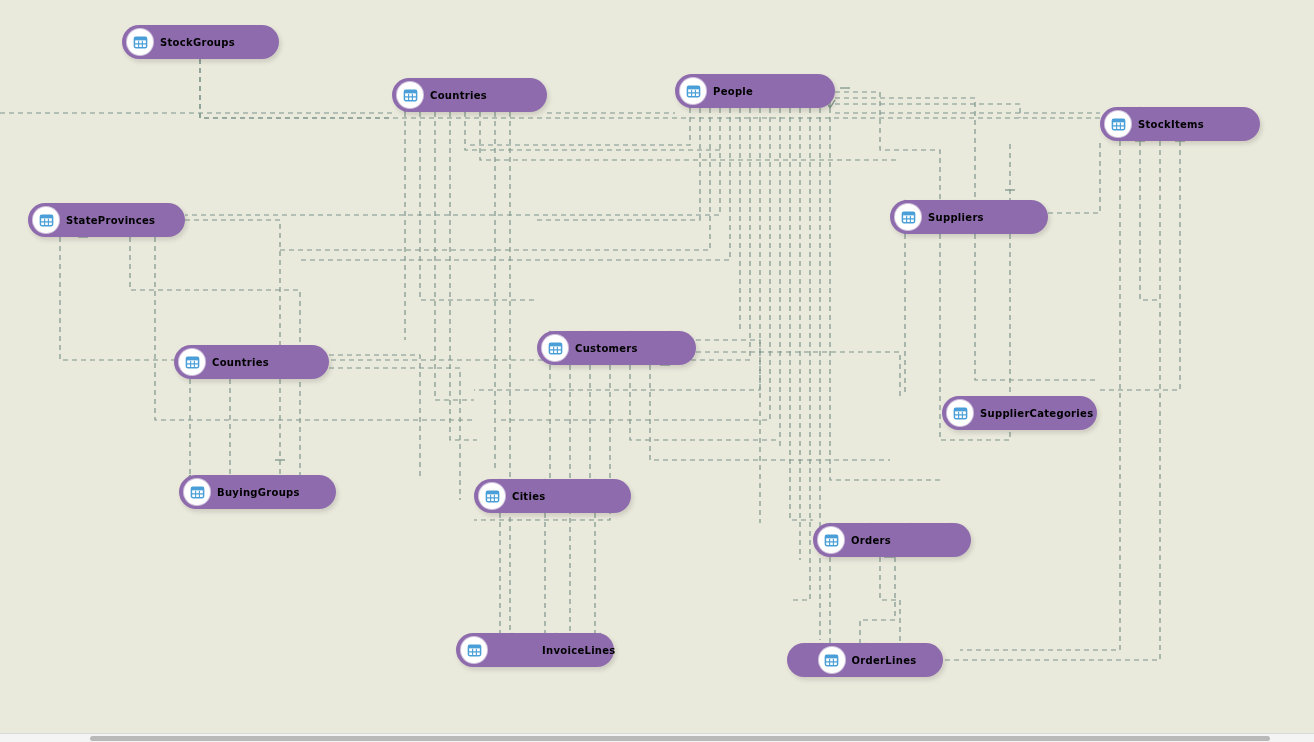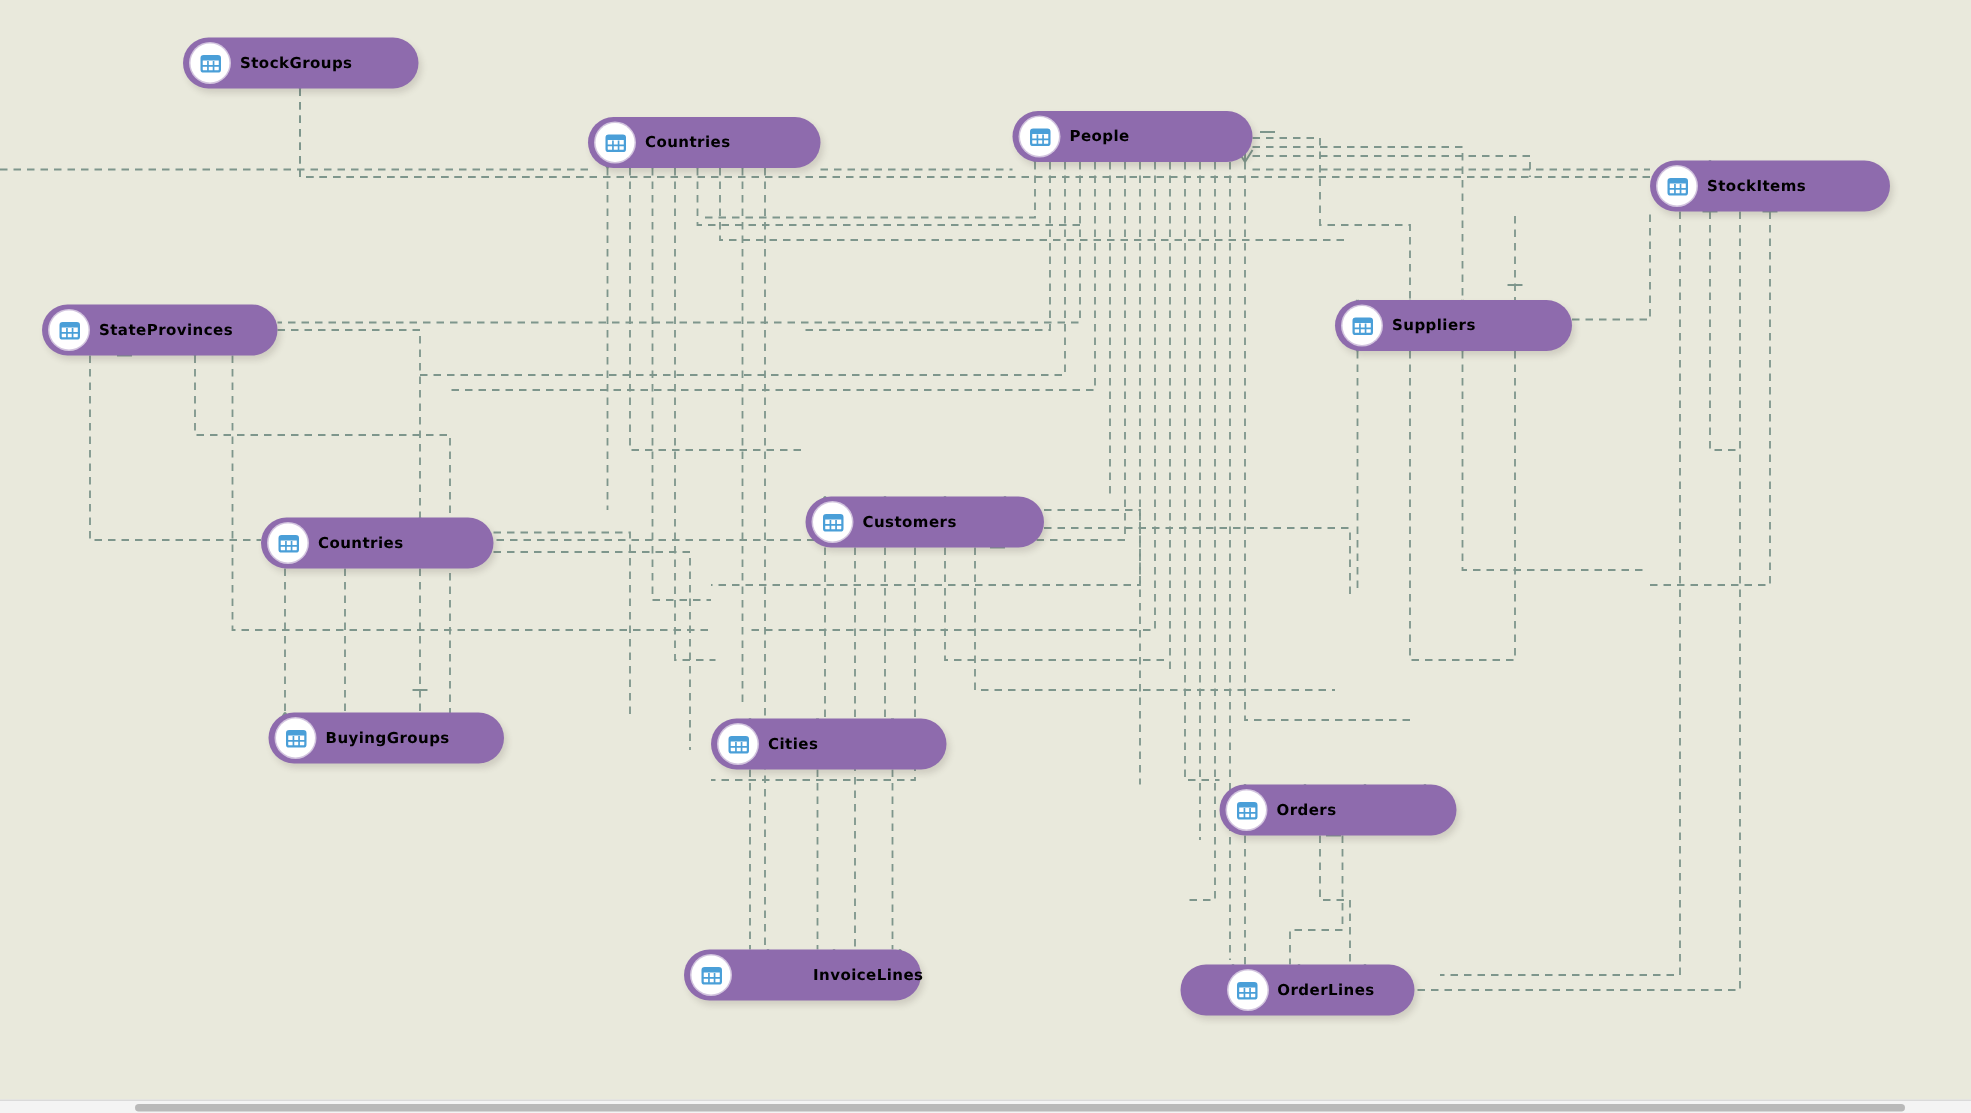--- a/index.html
+++ b/index.html
@@ -330,20 +330,30 @@
         <span class="node-icon">
           <svg width="15" height="15" viewBox="0 0 16 16">
             <rect x="1.5" y="2.5" width="13" height="11" rx="1.5" fill="none" stroke="#4a9fd8" stroke-width="1.6"></rect>
             <rect x="1.5" y="2.5" width="13" height="3.2" fill="#4a9fd8"></rect>
             <path d="M 6,6 L 6,13.5 M 10,6 L 10,13.5 M 1.5,9.5 L 14.5,9.5" stroke="#4a9fd8" stroke-width="1.2"></path>
           </svg>
         </span>
         <span class="node-label">Customers</span>
       </div>
 
+      <div class="table-node" style="left:942px; top:396px; width:155px;">
+        <span class="node-icon">
+          <svg width="15" height="15" viewBox="0 0 16 16">
+            <rect x="1.5" y="2.5" width="13" height="11" rx="1.5" fill="none" stroke="#4a9fd8" stroke-width="1.6"></rect>
+            <rect x="1.5" y="2.5" width="13" height="3.2" fill="#4a9fd8"></rect>
+            <path d="M 6,6 L 6,13.5 M 10,6 L 10,13.5 M 1.5,9.5 L 14.5,9.5" stroke="#4a9fd8" stroke-width="1.2"></path>
+          </svg>
+        </span>
+        <span class="node-label">SupplierCategories</span>
+      </div>
 
       <div class="table-node" style="left:179px; top:475px; width:157px;">
         <span class="node-icon">
           <svg width="15" height="15" viewBox="0 0 16 16">
             <rect x="1.5" y="2.5" width="13" height="11" rx="1.5" fill="none" stroke="#4a9fd8" stroke-width="1.6"></rect>
             <rect x="1.5" y="2.5" width="13" height="3.2" fill="#4a9fd8"></rect>
             <path d="M 6,6 L 6,13.5 M 10,6 L 10,13.5 M 1.5,9.5 L 14.5,9.5" stroke="#4a9fd8" stroke-width="1.2"></path>
           </svg>
         </span>
         <span class="node-label">BuyingGroups</span>

